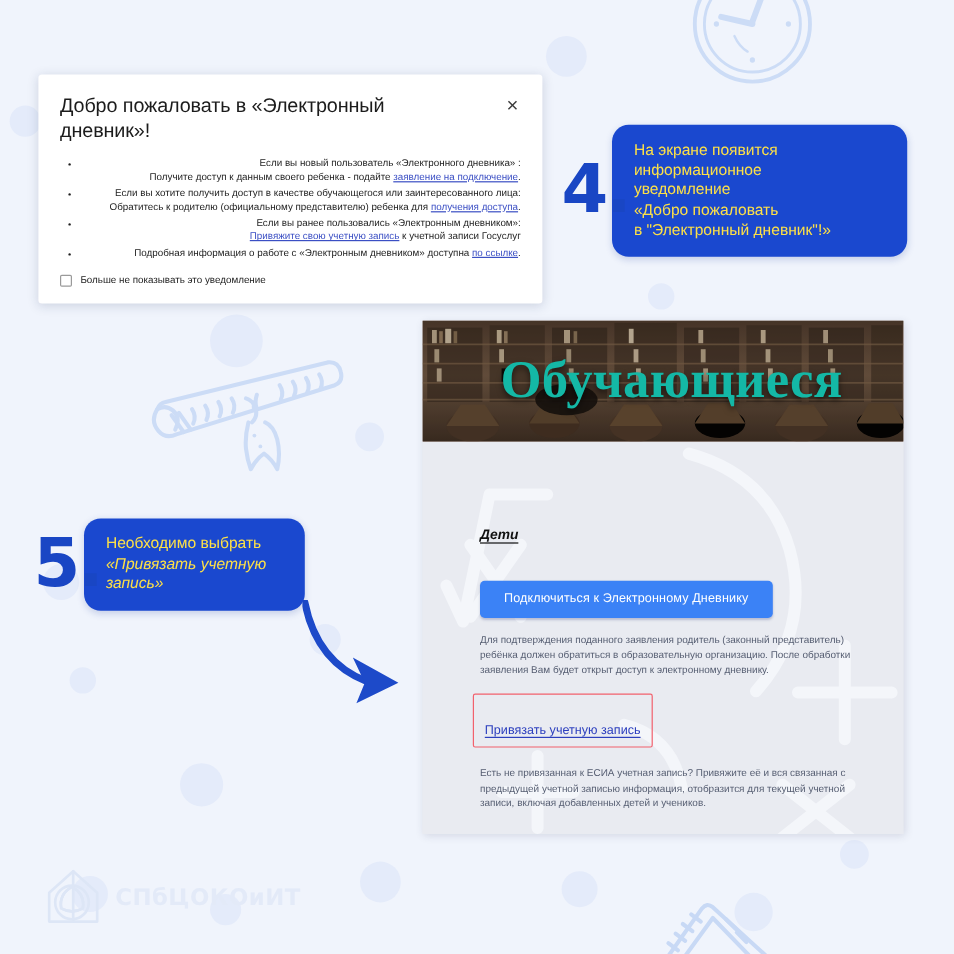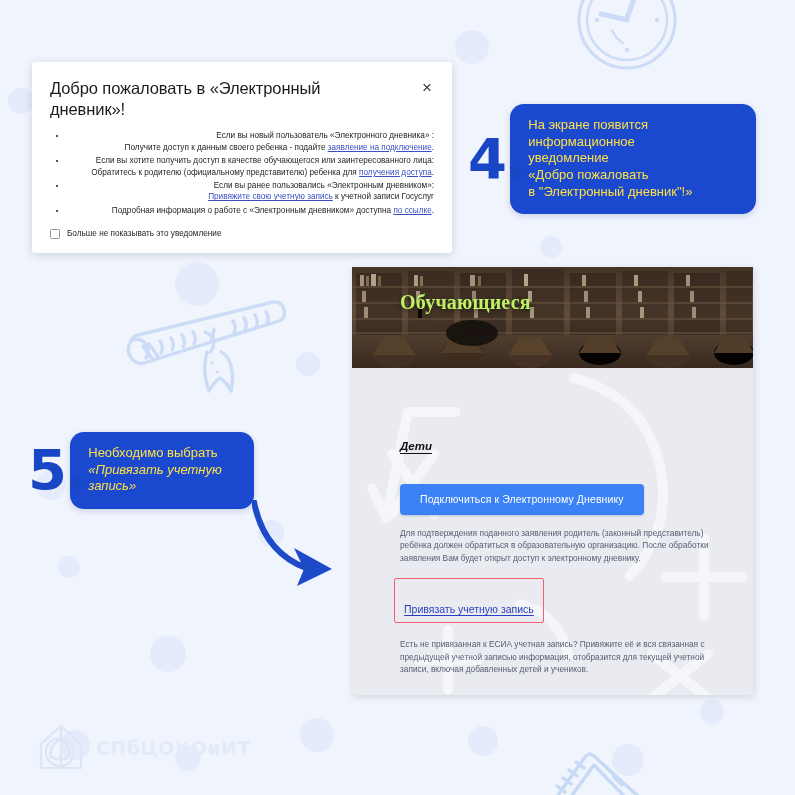--- a/index.html
+++ b/index.html
@@ -75,23 +75,23 @@
     position:absolute;left:352px;top:267px;width:401px;height:428px;
     background:#e9ebf1;overflow:hidden;
     box-shadow:1px 2px 7px rgba(40,50,80,.15);
   }
   .panel-hero{
     position:relative;width:100%;height:101px;overflow:hidden;
     background:#5c4332;
   }
   .hero-img{position:absolute;inset:0;}
   .hero-title{
-    position:absolute;left:48px;top:24px;z-index:5;
+    position:absolute;left:65px;top:24px;z-index:5;
     font-family:"Liberation Serif","DejaVu Serif",serif;
-    font-size:20px;font-weight:700;color:#bef264;
+    font-size:44px;font-weight:700;color:#14b8a6;
     text-shadow:0 2px 5px rgba(0,0,0,.55);letter-spacing:.2px;
   }
   .panel-body{position:relative;padding:0;height:327px;}
   .panel-watermark{position:absolute;inset:0;pointer-events:none;}
   .panel-content{position:relative;z-index:3;padding:68px 40px 0 48px;}
   .panel-h{
     font-size:11.5px;font-weight:700;color:#111;
     text-decoration:underline;text-underline-offset:3px;
     display:inline-block;margin-bottom:32px;font-style:italic;
   }

